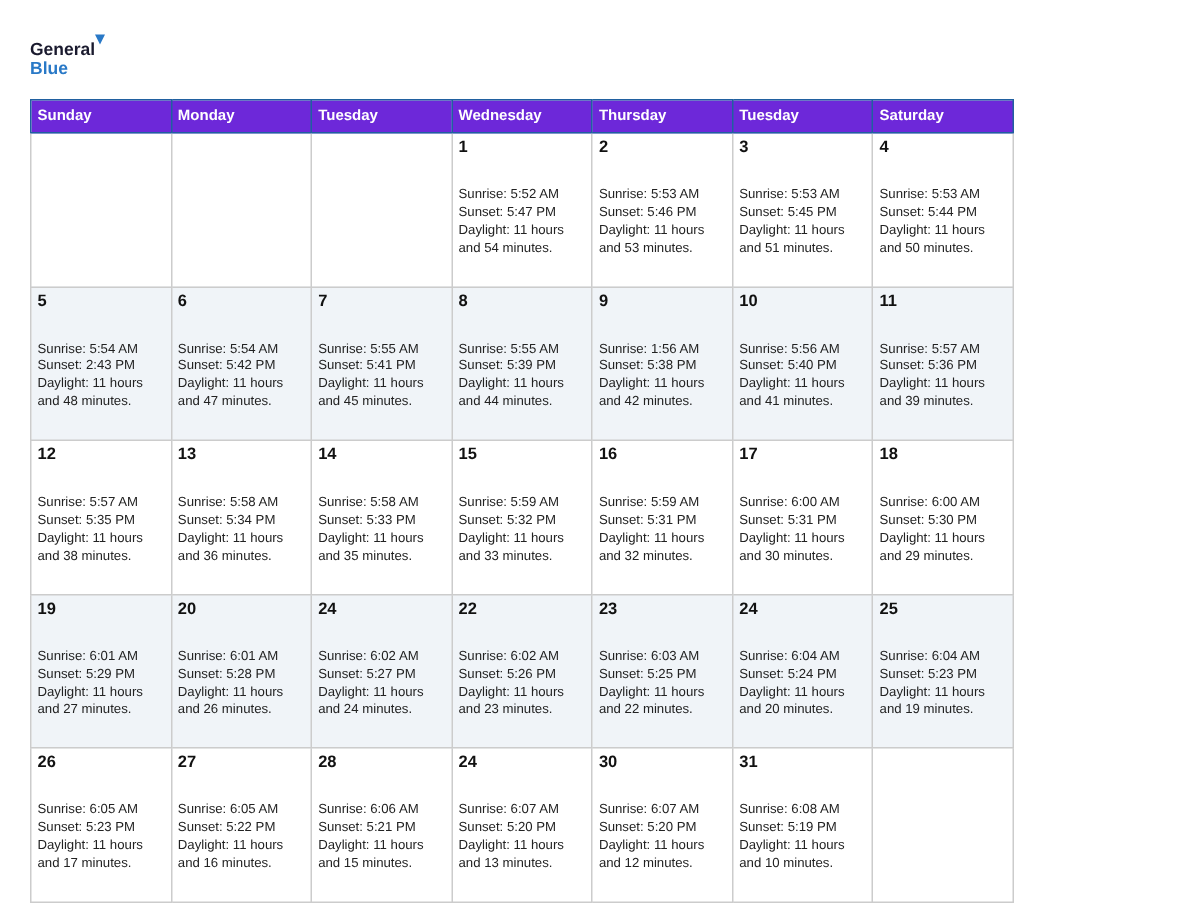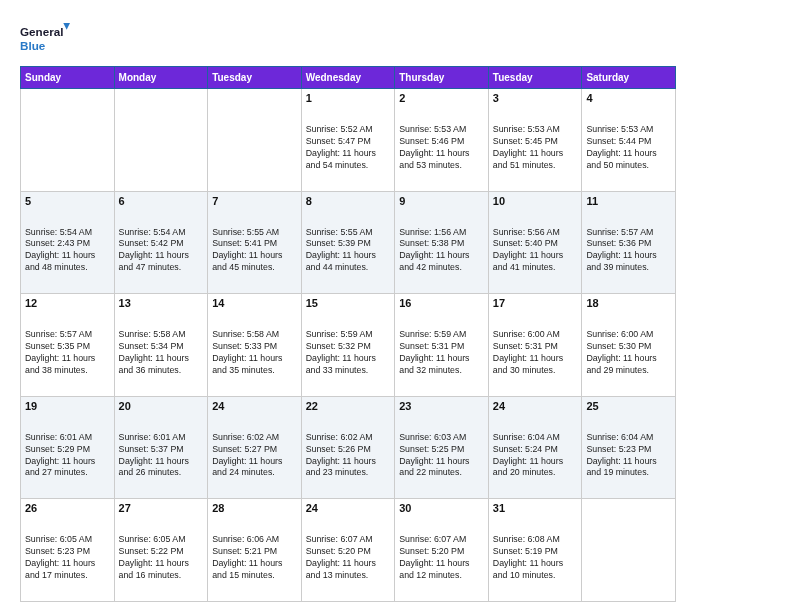--- a/index.html
+++ b/index.html
@@ -235,21 +235,21 @@
         <tr>
           <td class="alt-row">
             <span class="day-number">19</span>
             <div class="cell-text">Sunrise: 6:01 AM
 Sunset: 5:29 PM
 Daylight: 11 hours and 27 minutes.</div>
           </td>
           <td class="alt-row">
             <span class="day-number">20</span>
             <div class="cell-text">Sunrise: 6:01 AM
-Sunset: 5:37 PM
+Sunset: 5:28 PM
 Daylight: 11 hours and 26 minutes.</div>
           </td>
           <td class="alt-row">
             <span class="day-number">24</span>
             <div class="cell-text">Sunrise: 6:02 AM
 Sunset: 5:27 PM
 Daylight: 11 hours and 24 minutes.</div>
           </td>
           <td class="alt-row">
             <span class="day-number">22</span>

